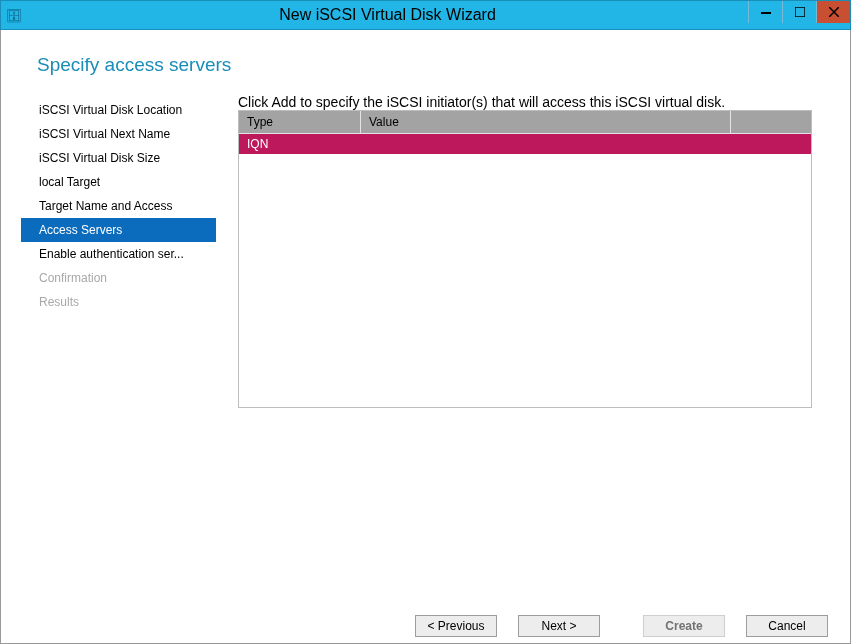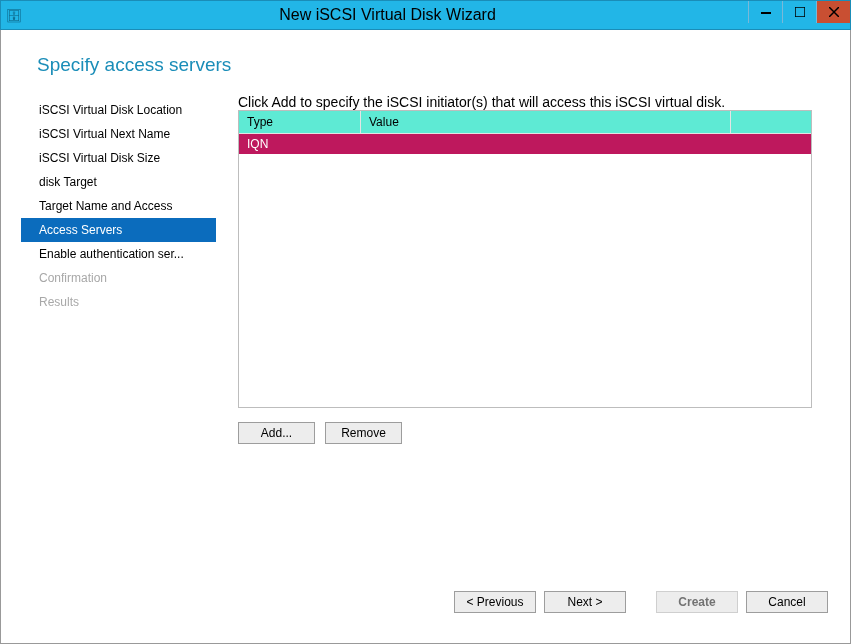--- a/index.html
+++ b/index.html
@@ -22,35 +22,35 @@
     
     .sidebar { width: 195px; padding-top: 4px; }
     .sidebar-item { padding: 5px 10px 5px 18px; font-size: 12px; color: #000; cursor: pointer; white-space: nowrap; overflow: hidden; text-overflow: ellipsis; }
     .sidebar-item.active { background: #0b6cbd; color: #fff; }
     .sidebar-item.disabled { color: #a8a8a8; cursor: default; }
     
     .main-panel { flex: 1; padding-left: 22px; padding-right: 18px; }
     .instruction { font-size: 14px; color: #000; margin-bottom: 0; }
     
     .table-container { border: 1px solid #bdbdbd; height: 298px; background: #fff; }
-    .table-header { display: flex; background: #5eead4; border-bottom: 1px solid #e4e4e4; }
+    .table-header { display: flex; background: #a3a3a3; border-bottom: 1px solid #e4e4e4; }
     .table-header-cell { padding: 4px 8px; font-size: 12px; border-right: 1px solid #e4e4e4; }
     .th-type { width: 122px; }
     .th-value { flex: 1; }
     .th-spacer { width: 80px; border-right: none; }
     
     .table-row { display: flex; background: #be185d; color: #fff; }
     .table-cell { padding: 3px 8px; font-size: 12px; }
     .td-type { width: 122px; }
     .td-value { flex: 1; }
     
     .action-buttons { margin-top: 14px; display: flex; gap: 10px; }
     .action-btn { width: 77px; height: 22px; background: #ededed; border: 1px solid #9d9d9d; font-size: 12px; cursor: pointer; font-family: inherit; }
     
-    .footer { position: absolute; bottom: 30px; right: 22px; display: flex; gap: 8px; align-items: flex-end; }
+    .footer { position: absolute; bottom: 6px; right: 22px; display: flex; gap: 21px; align-items: flex-end; }
     .footer-btn { width: 82px; height: 22px; background: #ededed; border: 1px solid #9d9d9d; font-size: 12px; cursor: pointer; font-family: inherit; }
     .footer-btn.disabled { color: #737373; cursor: default; border-color: #cfcfcf; font-weight: bold; }
     .footer-btn.create { margin-left: 22px; }
   </style>
 </head>
 <body>
 
 <div class="titlebar">
   <div class="titlebar-icon">🗄</div>
   <div class="titlebar-title">New iSCSI Virtual Disk Wizard</div>
@@ -75,21 +75,21 @@
 </div>
 
 <div class="window-body">
   <div class="page-title">Specify access servers</div>
 
   <div class="content-area">
     <div class="sidebar">
       <div class="sidebar-item">iSCSI Virtual Disk Location</div>
       <div class="sidebar-item">iSCSI Virtual Next Name</div>
       <div class="sidebar-item">iSCSI Virtual Disk Size</div>
-      <div class="sidebar-item">disk Target</div>
+      <div class="sidebar-item">local Target</div>
       <div class="sidebar-item">Target Name and Access</div>
       <div class="sidebar-item active">Access Servers</div>
       <div class="sidebar-item">Enable authentication ser...</div>
       <div class="sidebar-item disabled">Confirmation</div>
       <div class="sidebar-item disabled">Results</div>
     </div>
 
     <div class="main-panel">
       <div class="instruction">Click Add to specify the iSCSI initiator(s) that will access this iSCSI virtual disk.</div>
 
@@ -97,24 +97,20 @@
         <div class="table-header">
           <div class="table-header-cell th-type">Type</div>
           <div class="table-header-cell th-value">Value</div>
           <div class="table-header-cell th-spacer"></div>
         </div>
         <div class="table-row">
           <div class="table-cell td-type">IQN</div>
         </div>
       </div>
 
-      <div class="action-buttons">
-        <button class="action-btn">Add...</button>
-        <button class="action-btn">Remove</button>
-      </div>
     </div>
   </div>
 
   <div class="footer">
     <button class="footer-btn">&lt; Previous</button>
     <button class="footer-btn">Next &gt;</button>
     <button class="footer-btn disabled create">Create</button>
     <button class="footer-btn">Cancel</button>
   </div>
 </div>

